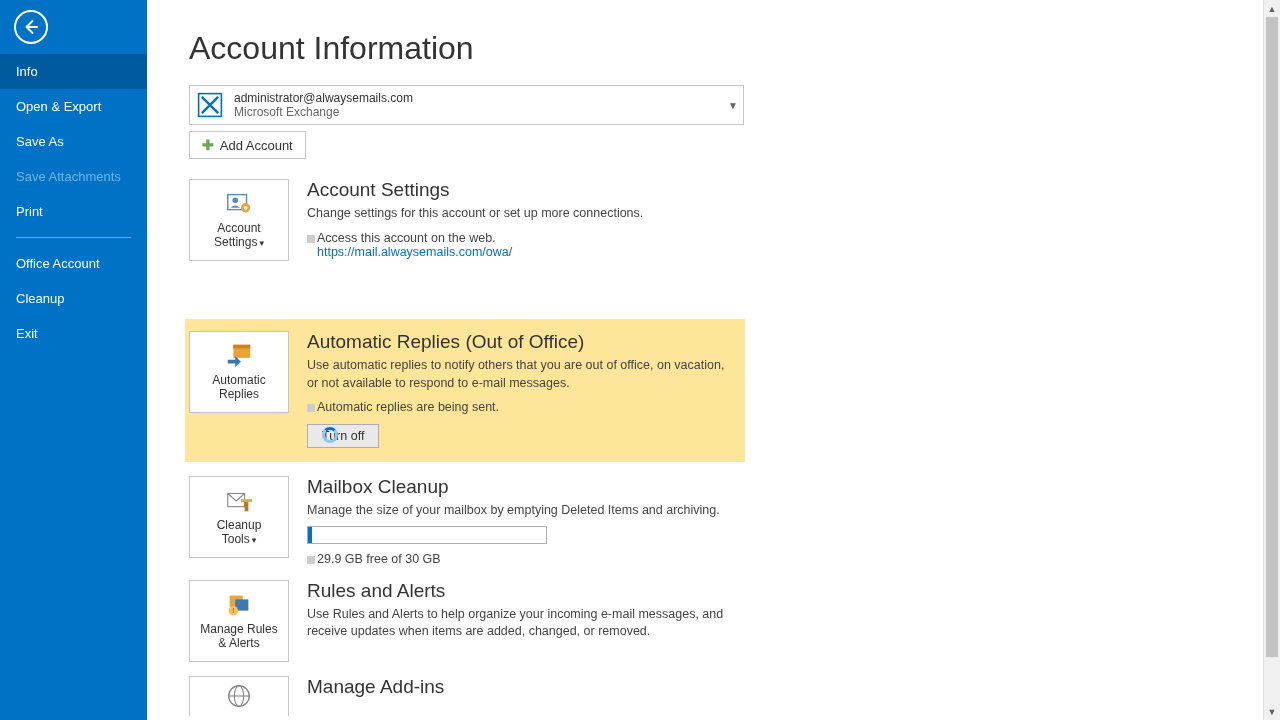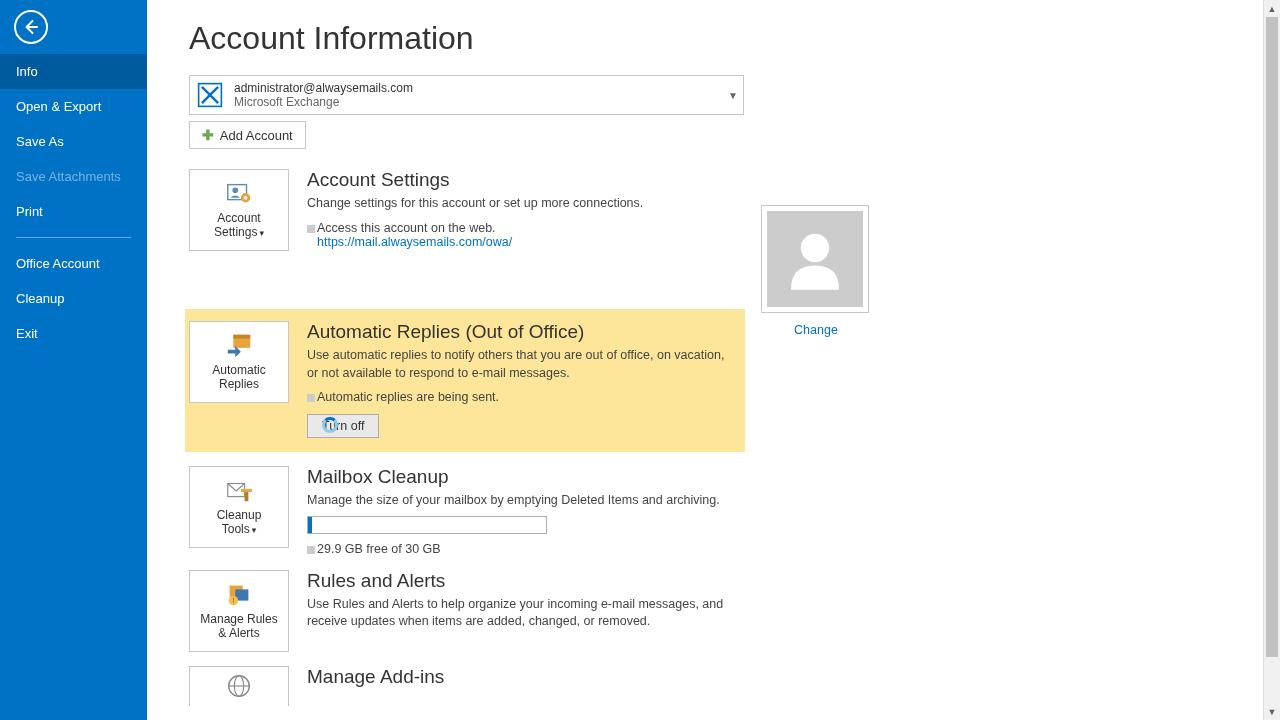--- a/index.html
+++ b/index.html
@@ -5,21 +5,21 @@
   * { box-sizing: border-box; margin: 0; padding: 0; font-family: "Segoe UI", Arial, sans-serif; }
   html, body { width: 1280px; height: 720px; overflow: hidden; background: #fff; }
   .app { display: flex; width: 1280px; height: 720px; position: relative; }
   .sidebar { width: 147px; background: #0072c6; color: #fff; display: flex; flex-direction: column; font-size: 13px; }
   .back-circle { width: 34px; height: 34px; border: 2px solid #fff; border-radius: 50%; margin: 10px 0 10px 14px; display: flex; align-items: center; justify-content: center; cursor: pointer; }
   .back-circle svg { width: 18px; height: 18px; }
   .nav-item { padding: 10px 16px; cursor: pointer; color: #fff; }
   .nav-item.selected { background: #005a9e; }
   .nav-item.disabled { color: rgba(255,255,255,0.45); cursor: default; }
   .nav-sep { border-top: 1px solid rgba(255,255,255,0.4); margin: 8px 16px; }
-  .main { flex: 1; padding: 20px 40px 0 42px; overflow: hidden; position: relative; }
+  .main { flex: 1; padding: 30px 40px 0 42px; overflow: hidden; position: relative; }
   .page-title { font-size: 32px; font-weight: 300; color: #333; margin-bottom: 18px; }
   .account-row { display: flex; align-items: stretch; border: 1px solid #c6c6c6; width: 555px; height: 40px; background:#fff; }
   .account-icon-box { width: 40px; display:flex; align-items:center; justify-content:center; border-right: 0; }
   .account-icon-box svg { width: 26px; height: 26px; }
   .account-text { flex:1; display:flex; flex-direction:column; justify-content:center; font-size: 12px; color:#333; padding-left:4px; }
   .account-text .sub { color: #666; }
   .account-drop { width: 20px; display:flex; align-items:center; justify-content:center; color:#666; font-size:10px; }
   .add-account-btn { margin-top: 6px; border: 1px solid #c6c6c6; background:#fff; padding: 5px 12px; font-size: 13px; color:#333; display:inline-flex; align-items:center; gap:6px; cursor:pointer; }
   .plus-ico { color:#6aa84f; font-weight:bold; font-size:14px; }
   .section-row { display:flex; margin-top: 20px; width: 555px; }
@@ -112,31 +112,20 @@
           <div class="sq"></div>
           <div>
             <div>Access this account on the web.</div>
             <div class="link">https://mail.alwaysemails.com/owa/</div>
           </div>
         </div>
       </div>
     </div>
 
     
-    <div class="avatar-box">
-      <div class="avatar-frame">
-        <div class="avatar-inner">
-          <svg viewBox="0 0 64 64">
-              <circle cx="32" cy="22" r="13" fill="#fff"></circle>
-              <path d="M10 60 Q10 38 32 38 Q54 38 54 60 Z" fill="#fff"></path>
-            </svg>
-        </div>
-      </div>
-      <span class="change-link">Change</span>
-    </div>
 
     
     <div class="highlight" style="margin-top:58px;">
       <div class="section-row">
         <div class="tile" style="background:#fff;">
           <div class="tile-ico">
             <svg viewBox="0 0 32 32">
                 <rect x="10" y="4" width="18" height="14" fill="#e8a33d"></rect>
                 <rect x="10" y="4" width="18" height="4" fill="#c98420"></rect>
                 <path d="M4 20 L12 20 L12 16 L18 22 L12 28 L12 24 L4 24 Z" fill="#3e78b3"></path>

